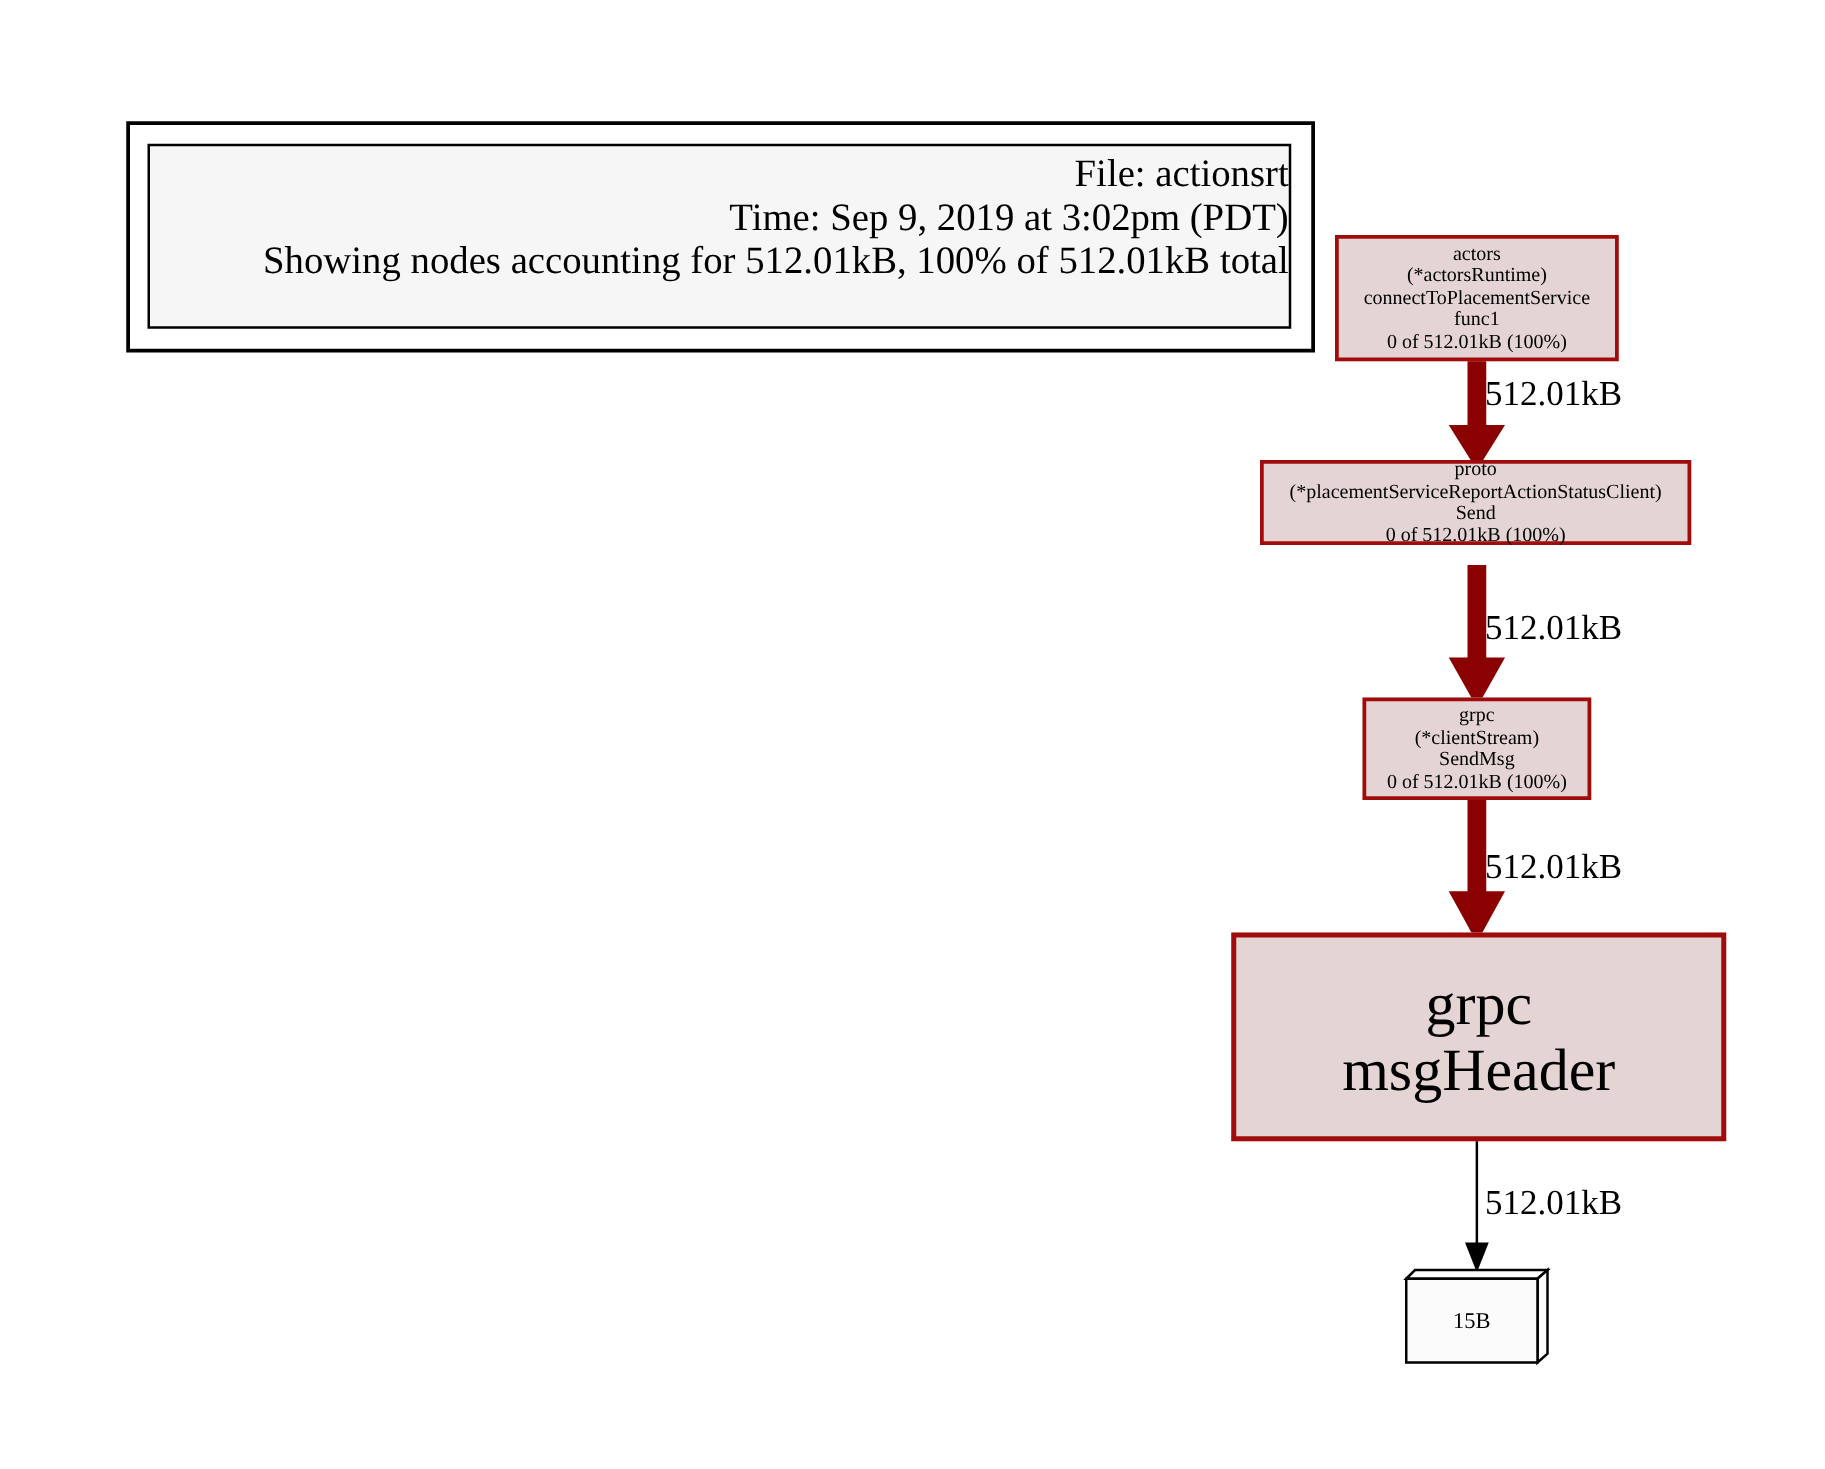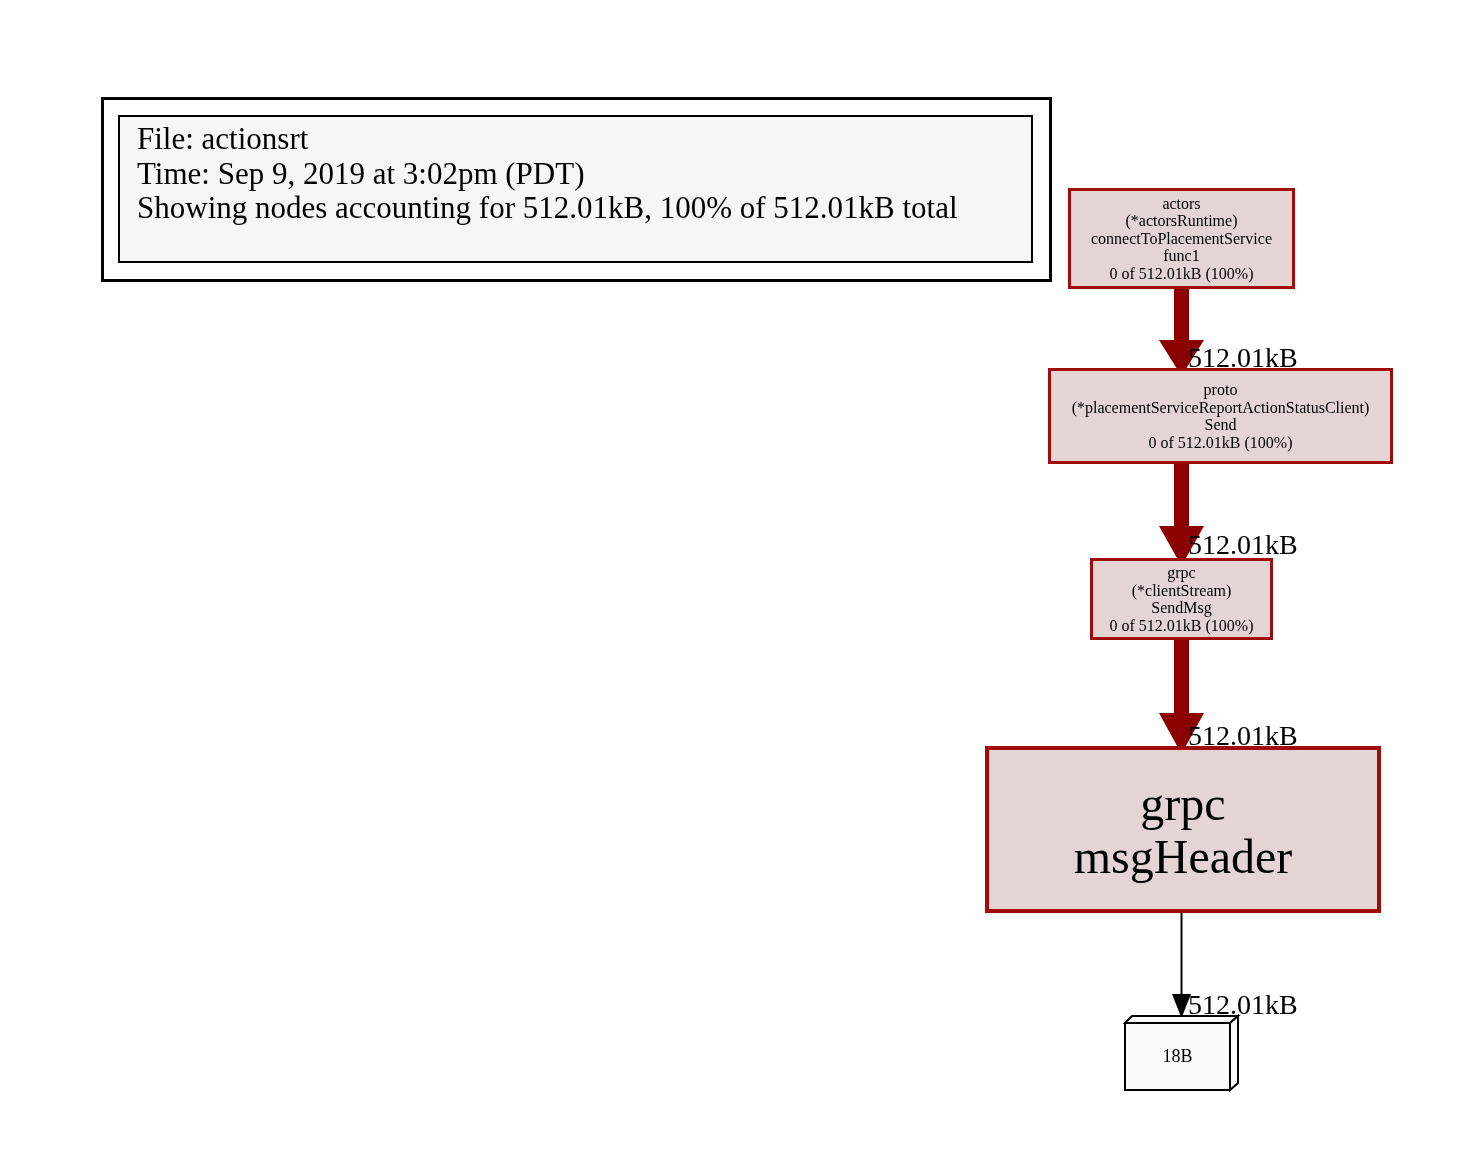--- a/index.html
+++ b/index.html
@@ -27,40 +27,41 @@
     left: 14px; top: 15px;
     width: 915px; height: 148px;
     border: 2px solid #000;
     background: #f6f6f6;
     padding: 5px 0 0 17px;
   }
   .legend-line {
     font-size: 31px;
     line-height: 34.5px;
     white-space: nowrap;
+    text-align: right;
   }
 
   
   .node {
     position: absolute;
     background: #e5d4d4;
     border: 3px solid #a00c0c;
     display: flex;
     flex-direction: column;
     justify-content: center;
     align-items: center;
     text-align: center;
   }
   .node .nl {
     font-size: 16px;
     line-height: 17.5px;
     white-space: nowrap;
   }
   .node-1 { left: 1068px; top: 140px; width: 227px; height: 101px; margin-top: 48px; }
-  .node-2 { left: 1048px; top: 368px; width: 345px; height: 96px;  }
+  .node-2 { left: 1008px; top: 368px; width: 345px; height: 68px;  }
   .node-3 { left: 1090px; top: 558px; width: 183px; height: 82px;  }
   .node-4 { left: 985px;  top: 746px; width: 396px; height: 167px; border-width: 4px; }
   .node-4 .nl { font-size: 48px; line-height: 53px; }
 
   
   .node-5 {
     position: absolute;
     left: 1121px; top: 1013px;
     width: 122px; height: 82px;
     background: transparent;
@@ -78,21 +79,20 @@
     position: absolute;
     left: 0; top: 0;
     pointer-events: none;
   }
   .edge-label {
     position: absolute;
     left: 1188px;
     font-size: 28px;
     line-height: 30px;
     white-space: nowrap;
-    margin-top: 42px;
   }
   .edge-label-1 { top: 301px; }
   .edge-label-2 { top: 488px; }
   .edge-label-3 { top: 679px; }
   .edge-label-4 { top: 948px; }
 </style>
 </head>
 <body>
 
 <div class="canvas">
@@ -155,16 +155,16 @@
     <div class="nl">grpc</div>
     <div class="nl">msgHeader</div>
   </div>
 
   <div class="node-5">
     <svg width="122" height="82" viewBox="0 0 122 82">
       <polygon points="4,10 11,3 117,3 109,10" fill="#fbfbfb" stroke="#000" stroke-width="2"></polygon>
       <polygon points="109,10 117,3 117,70 109,77" fill="#fbfbfb" stroke="#000" stroke-width="2"></polygon>
       <rect x="4" y="10" width="105" height="67" fill="#fbfbfb" stroke="#000" stroke-width="2"></rect>
     </svg>
-    <span class="front-label">18B</span>
+    <span class="front-label">15B</span>
   </div>
 
 </div>
 
 </body></html>

